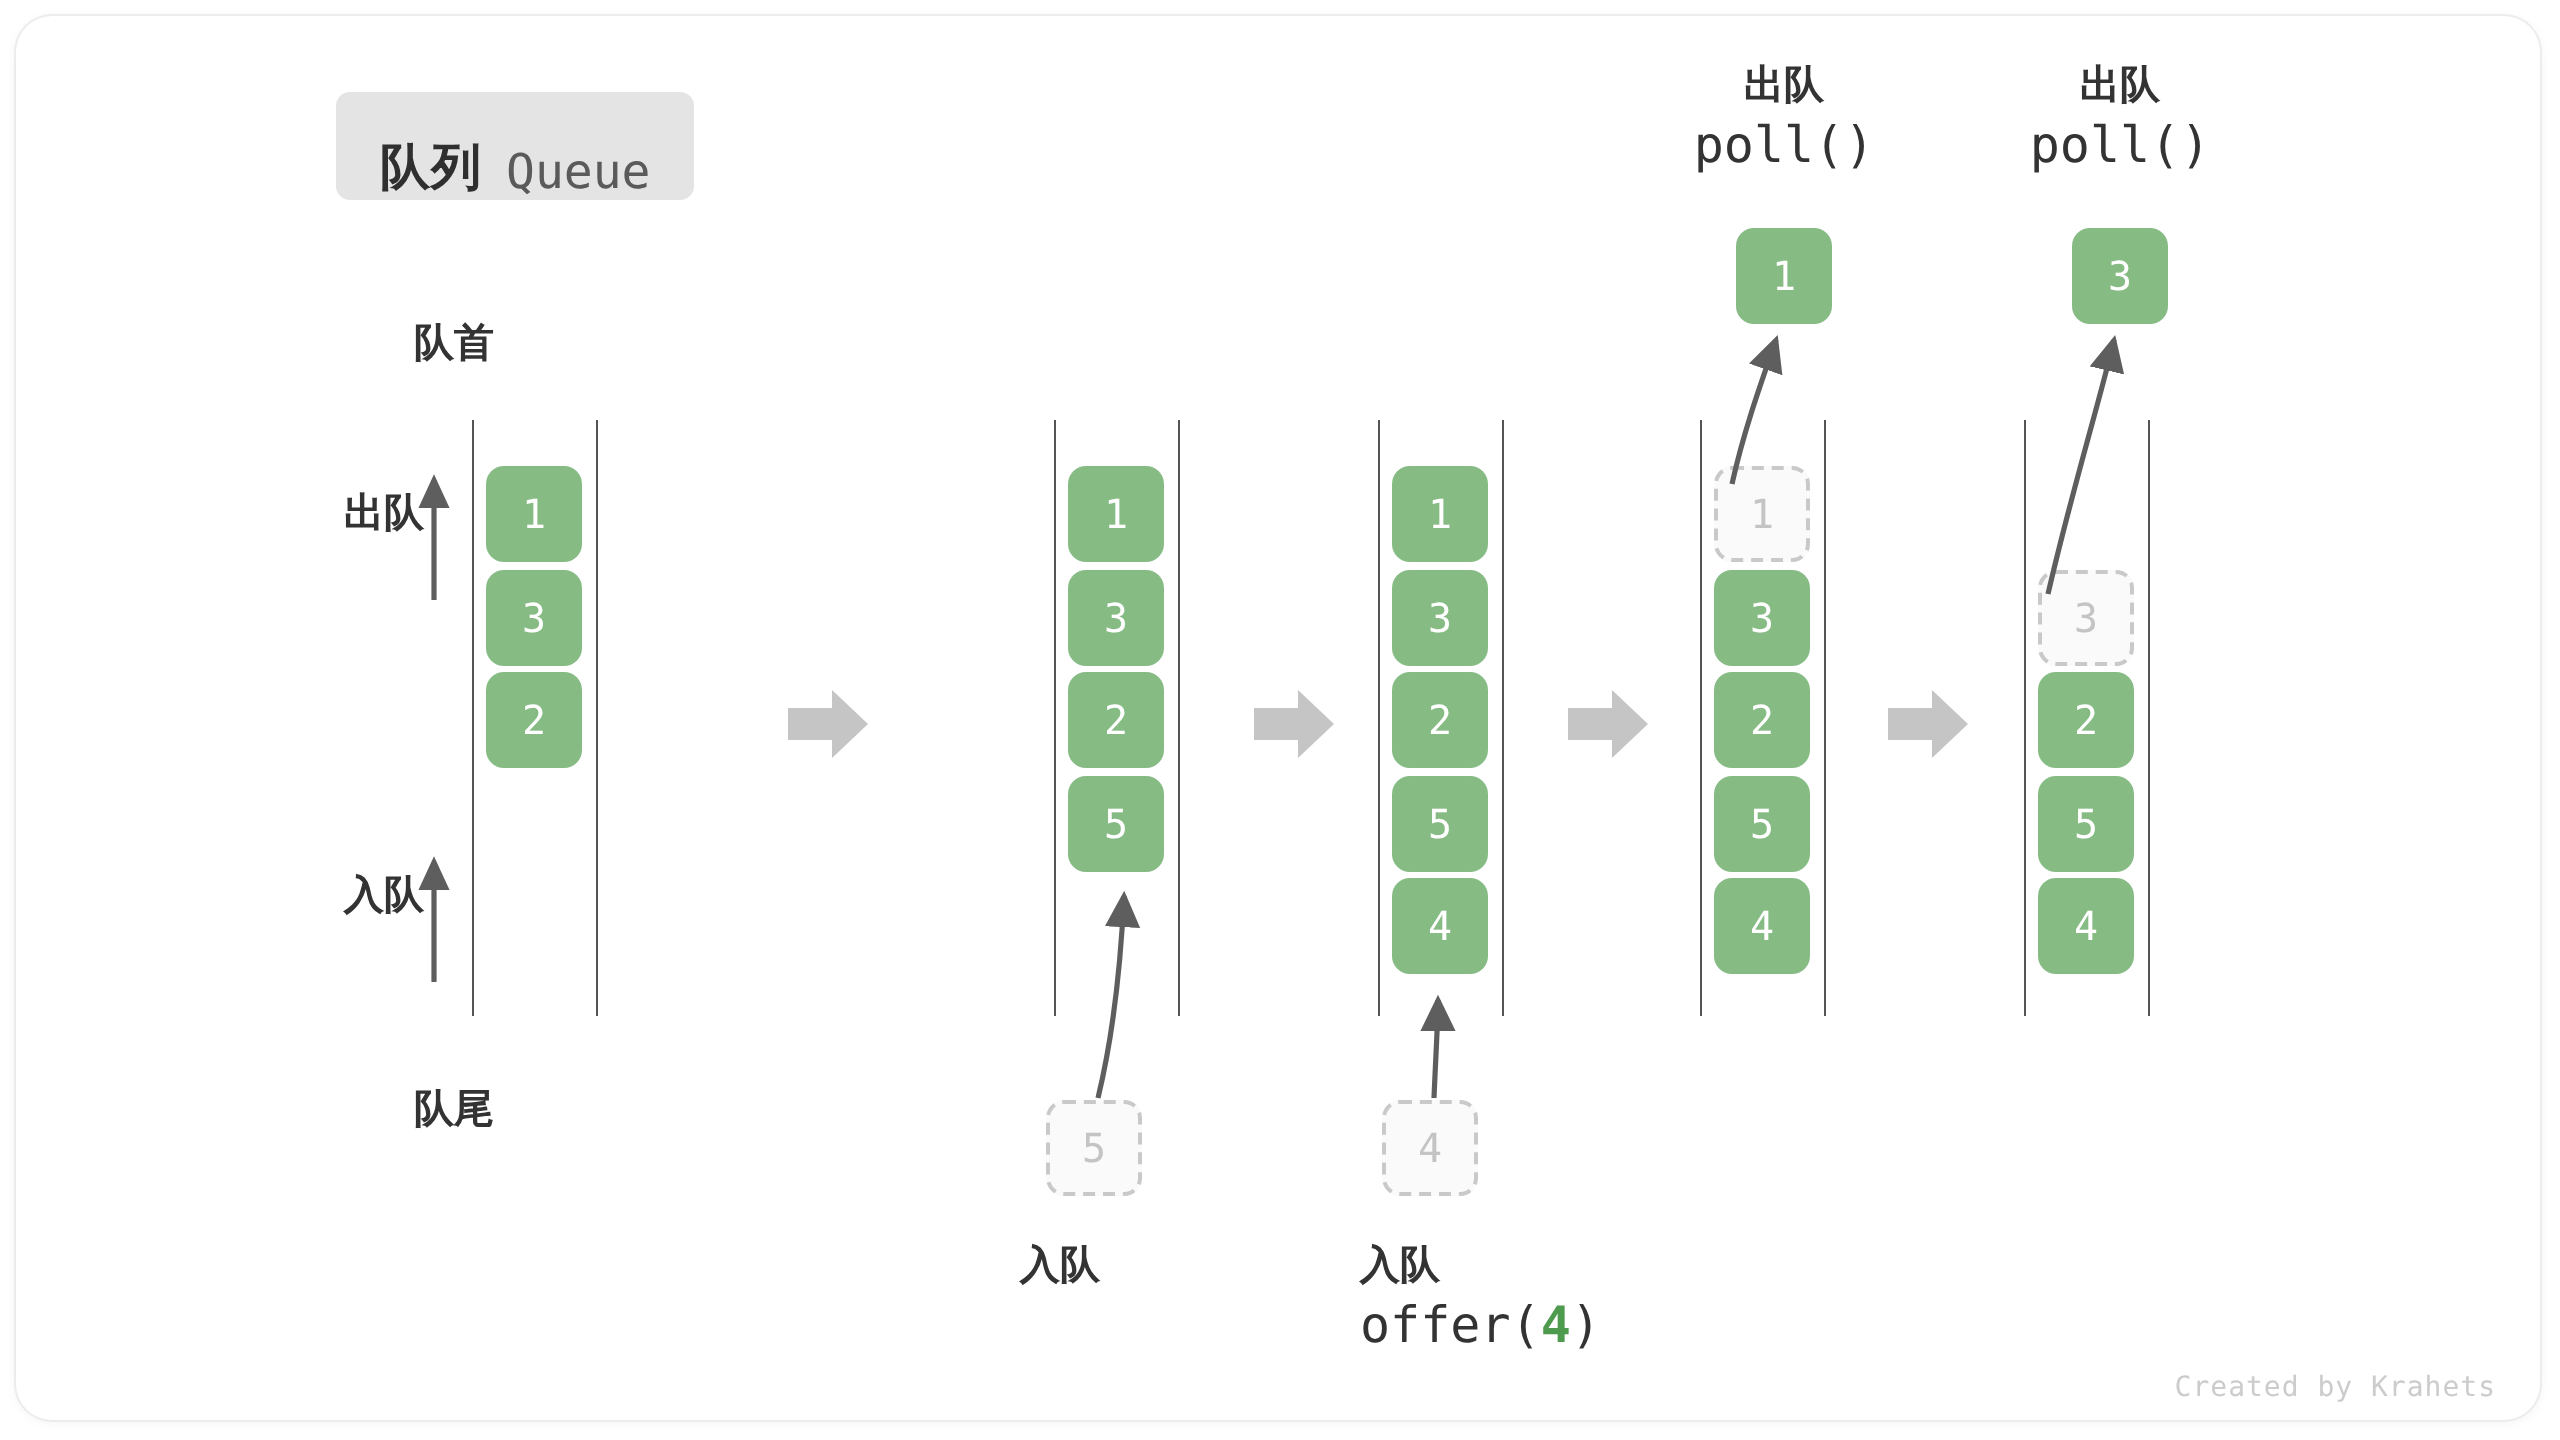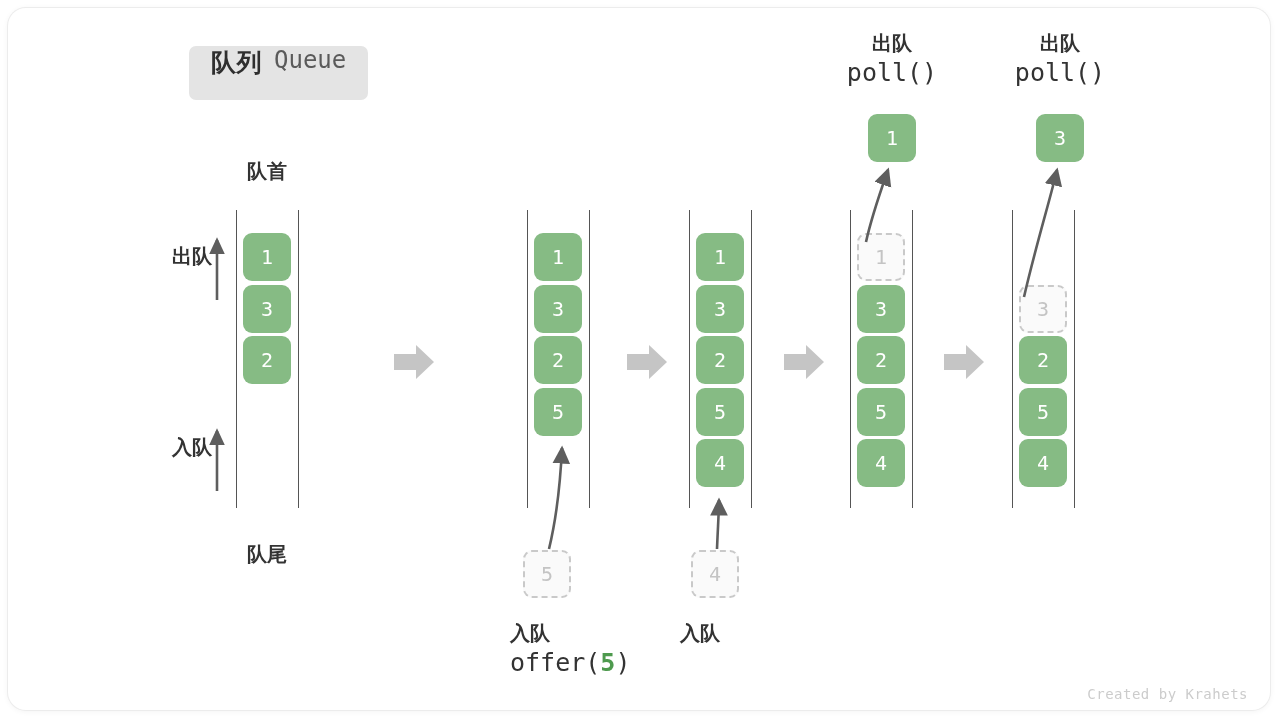--- a/index.html
+++ b/index.html
@@ -24,36 +24,36 @@
   }
 
   
   .title-badge {
     position: absolute;
     left: 168px; top: 46px;
     height: 54px;
     padding: 0 22px;
     background: #e4e4e4;
     border-radius: 7px;
-    display: flex; align-items: flex-start; gap: 12px; margin-left: 21px;
+    display: flex; align-items: flex-end; gap: 12px;
   }
   .title-cn {
     font-size: 25px; font-weight: bold; color: #2f2f2f;
     letter-spacing: 0.5px;
   }
   .title-en {
     font-size: 24px; color: #5a5a5a;
     font-family: "DejaVu Sans Mono", "Liberation Mono", monospace;
   }
 
   
   .head-label, .tail-label {
     position: absolute;
     font-size: 20px; font-weight: bold; color: #333333;
-    text-align: center; width: 120px;
+    text-align: left; width: 120px;
   }
   .head-label { left: 207px; top: 158px; }
   .tail-label { left: 207px; top: 541px; }
 
   
   .side-label {
     position: absolute;
     font-size: 20px; font-weight: bold; color: #333333;
     width: 70px; text-align: right;
   }
@@ -193,25 +193,25 @@
         <span class="code">poll()</span>
       </div>
       <div class="box filled" style="left: 1036px; top: 114px;">3</div>
       <div class="op-caption" style="left: 970px; top: 30px;">
         <span class="cn">出队</span>
         <span class="code">poll()</span>
       </div>
       <div class="box ghost" style="left: 523px; top: 550px;">5</div>
       <div class="op-caption bottom" style="left: 510px; top: 620px;">
         <span class="cn">入队</span>
-        <span class="code">offer(<span class="num">5</span>)</span>
       </div>
       <div class="box ghost" style="left: 691px; top: 550px;">4</div>
       <div class="op-caption bottom" style="left: 680px; top: 620px;">
         <span class="cn">入队</span>
+        <span class="code">offer(<span class="num">4</span>)</span>
       </div>
     </div>
   <div id="arrows-layer">
       <div class="step-arrow" style="left: 392px; top: 342px;"><svg width="44" height="40" viewBox="0 0 44 40">
           <path d="M2,12 L24,12 L24,3 L42,20 L24,37 L24,28 L2,28 Z" fill="#c5c5c5"></path>
         </svg></div>
       <div class="step-arrow" style="left: 625px; top: 342px;"><svg width="44" height="40" viewBox="0 0 44 40">
           <path d="M2,12 L24,12 L24,3 L42,20 L24,37 L24,28 L2,28 Z" fill="#c5c5c5"></path>
         </svg></div>
       <div class="step-arrow" style="left: 782px; top: 342px;"><svg width="44" height="40" viewBox="0 0 44 40">

